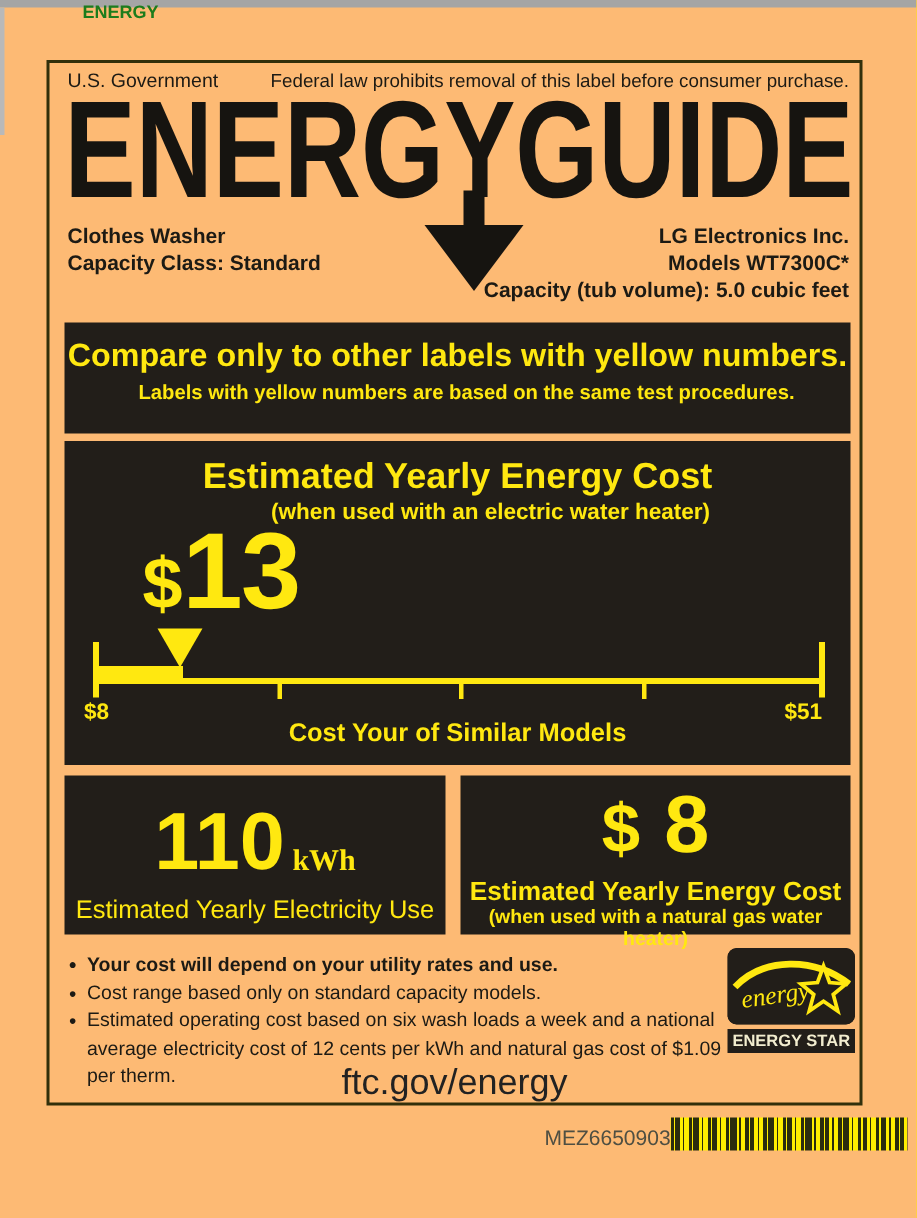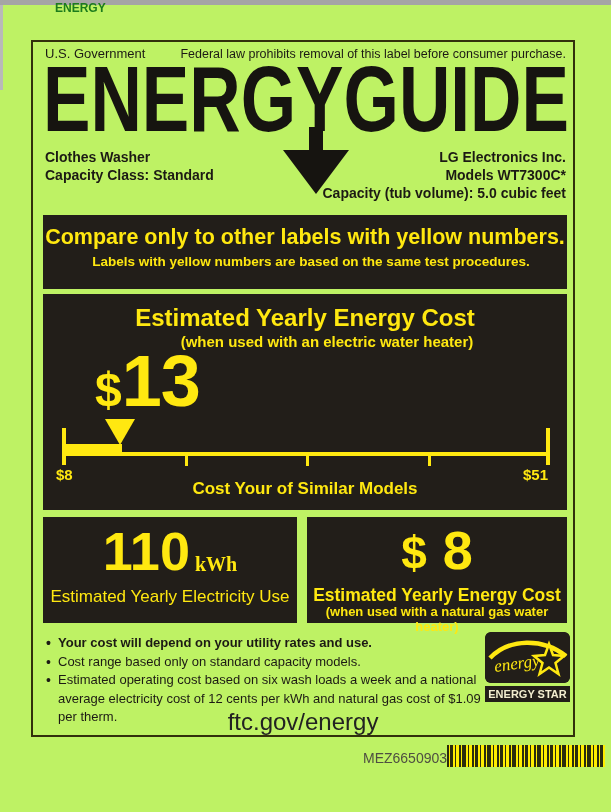--- a/index.html
+++ b/index.html
@@ -1,19 +1,19 @@
 <!DOCTYPE html>
 <html><head>
 <meta charset="utf-8">
 <style>
   * { margin:0; padding:0; box-sizing:border-box; }
   html,body { width:611px; height:812px; }
   body { font-family:"Liberation Sans", sans-serif; background:#ffee00; position:relative; overflow:hidden; }
 
-  .page { position:absolute; inset:0; background:#bef264; }
+  .page { position:absolute; inset:0; background:#fdba74; }
 
   .top-strip { position:absolute; left:0; top:0; width:611px; height:5px; background:#a5a5a5; }
   .left-sliver { position:absolute; left:0; top:5px; width:3px; height:85px; background:#b9b9b9; }
   .corner-mark { position:absolute; left:55px; top:1px; font-size:12px; font-weight:bold; color:#1c7c1c; }
 
   .frame { position:absolute; left:31px; top:40px; width:544px; height:697px; border:2px solid #32300b; }
 
   .gov { position:absolute; left:12px; top:4px; font-size:13px; color:#1c1a14; }
   .legal { position:absolute; right:7px; top:5px; font-size:12.5px; color:#1c1a14; }
 
@@ -47,21 +47,21 @@
   .scale-tick { position:absolute; top:158px; width:3px; height:14px; background:#ffe810; }
   .tick-1 { left:142px; } .tick-2 { left:263px; } .tick-3 { left:385px; }
   .scale-marker { position:absolute; left:62px; top:125px; width:0; height:0;
     border-left:15px solid transparent; border-right:15px solid transparent; border-top:26px solid #ffe810; }
   .scale-min-label { position:absolute; left:13px; top:172px; font-size:15px; font-weight:bold; }
   .scale-max-label { position:absolute; left:480px; top:172px; font-size:15px; font-weight:bold; }
   .scale-caption { position:absolute; left:0; width:524px; top:185px; text-align:center; font-size:17px; font-weight:bold; }
 
   .elec-box { left:10px; top:475px; width:254px; height:106px; text-align:center; }
   .elec-value { display:flex; justify-content:center; align-items:flex-end; margin-top:10px; font-weight:bold; }
-  .elec-value .num { font-size:54px; line-height:48px; }
+  .elec-value .num { font-size:54px; line-height:48px;margin-top:10px; }
   .elec-value .unit { font-size:20px; margin-left:5px; line-height:22px;font-family:Liberation Serif, serif; }
   .elec-label { margin-top:12px; font-size:17px; font-weight:normal; }
 
   .gas-box { left:274px; top:475px; width:260px; height:106px; text-align:center; }
   .gas-value { display:flex; justify-content:center; align-items:baseline; margin-top:8px; font-weight:bold; }
   .gas-value .cur { font-size:46px; margin-right:16px; }
   .gas-value .val { font-size:54px; line-height:50px; }
   .gas-label { margin-top:6px; font-size:17.5px; font-weight:bold; line-height:18px; }
   .gas-sublabel { font-size:13px; font-weight:bold; }
 

